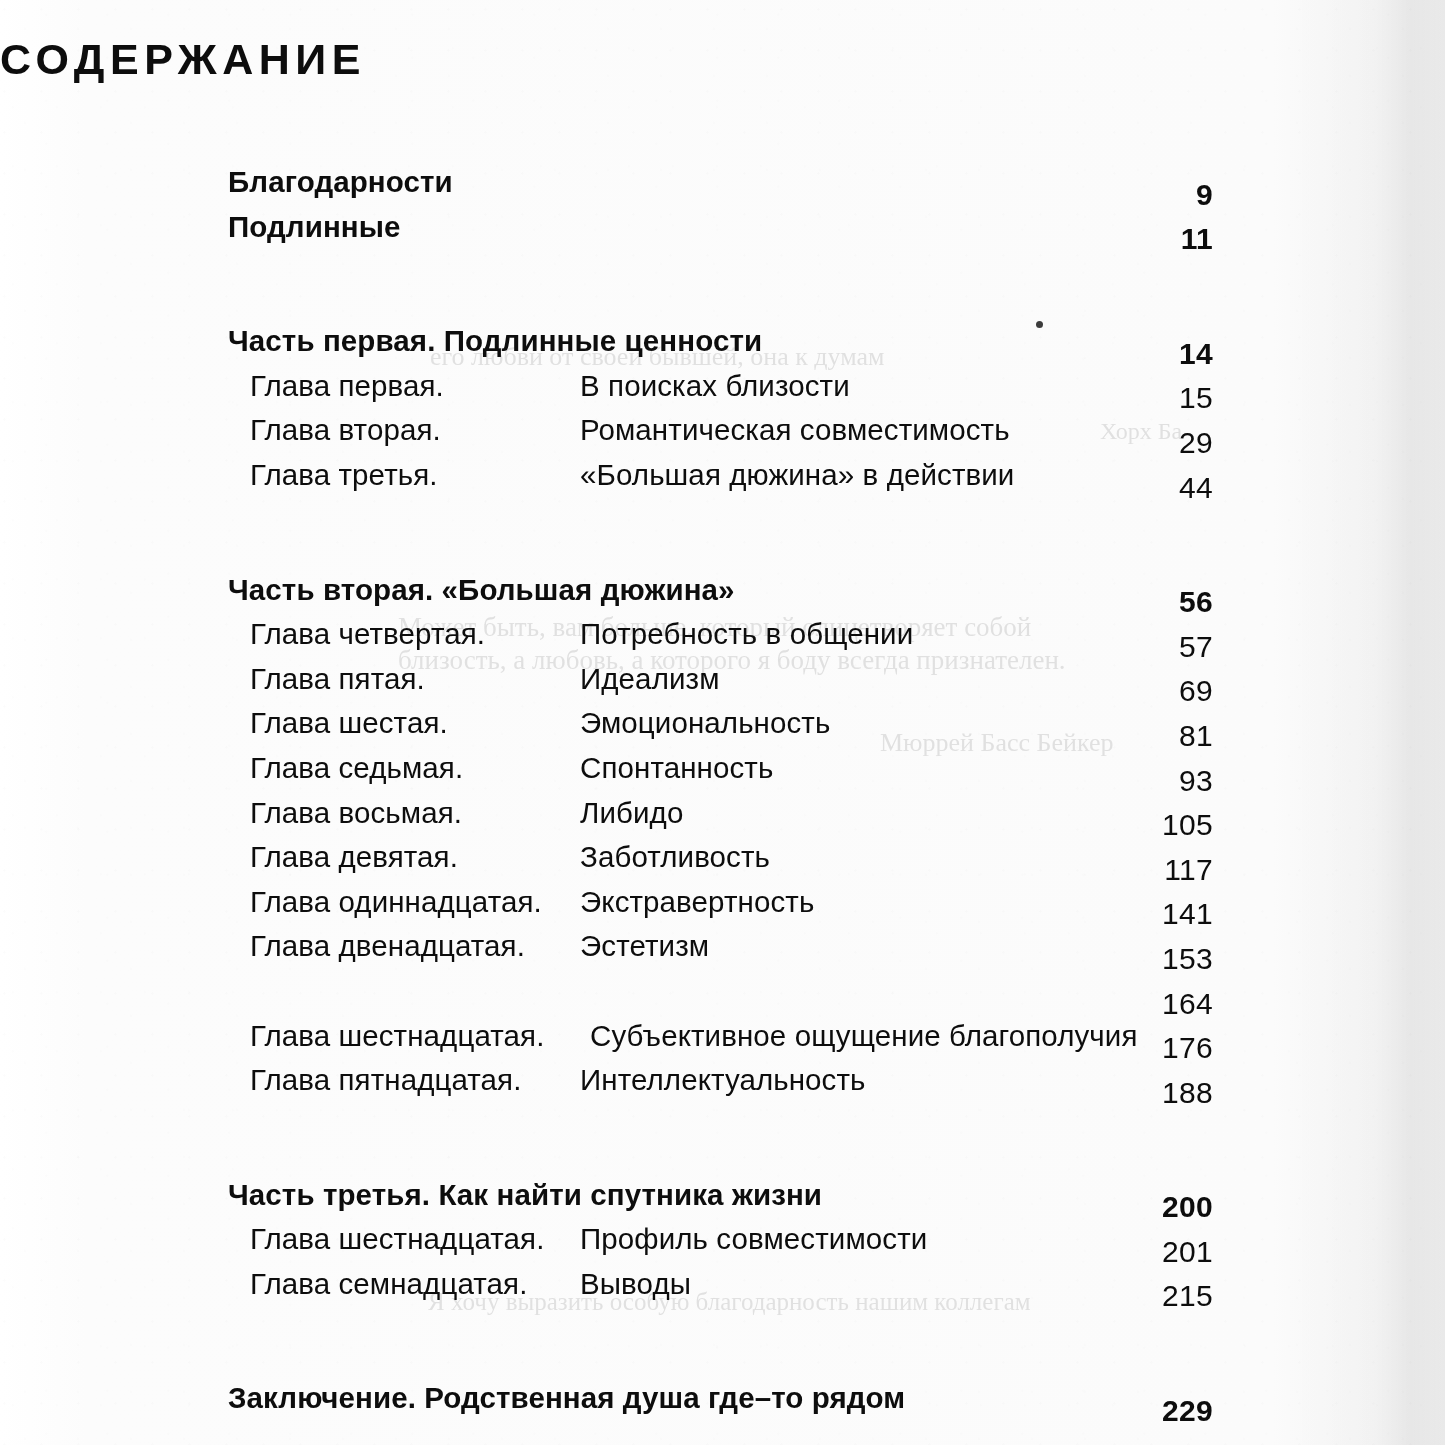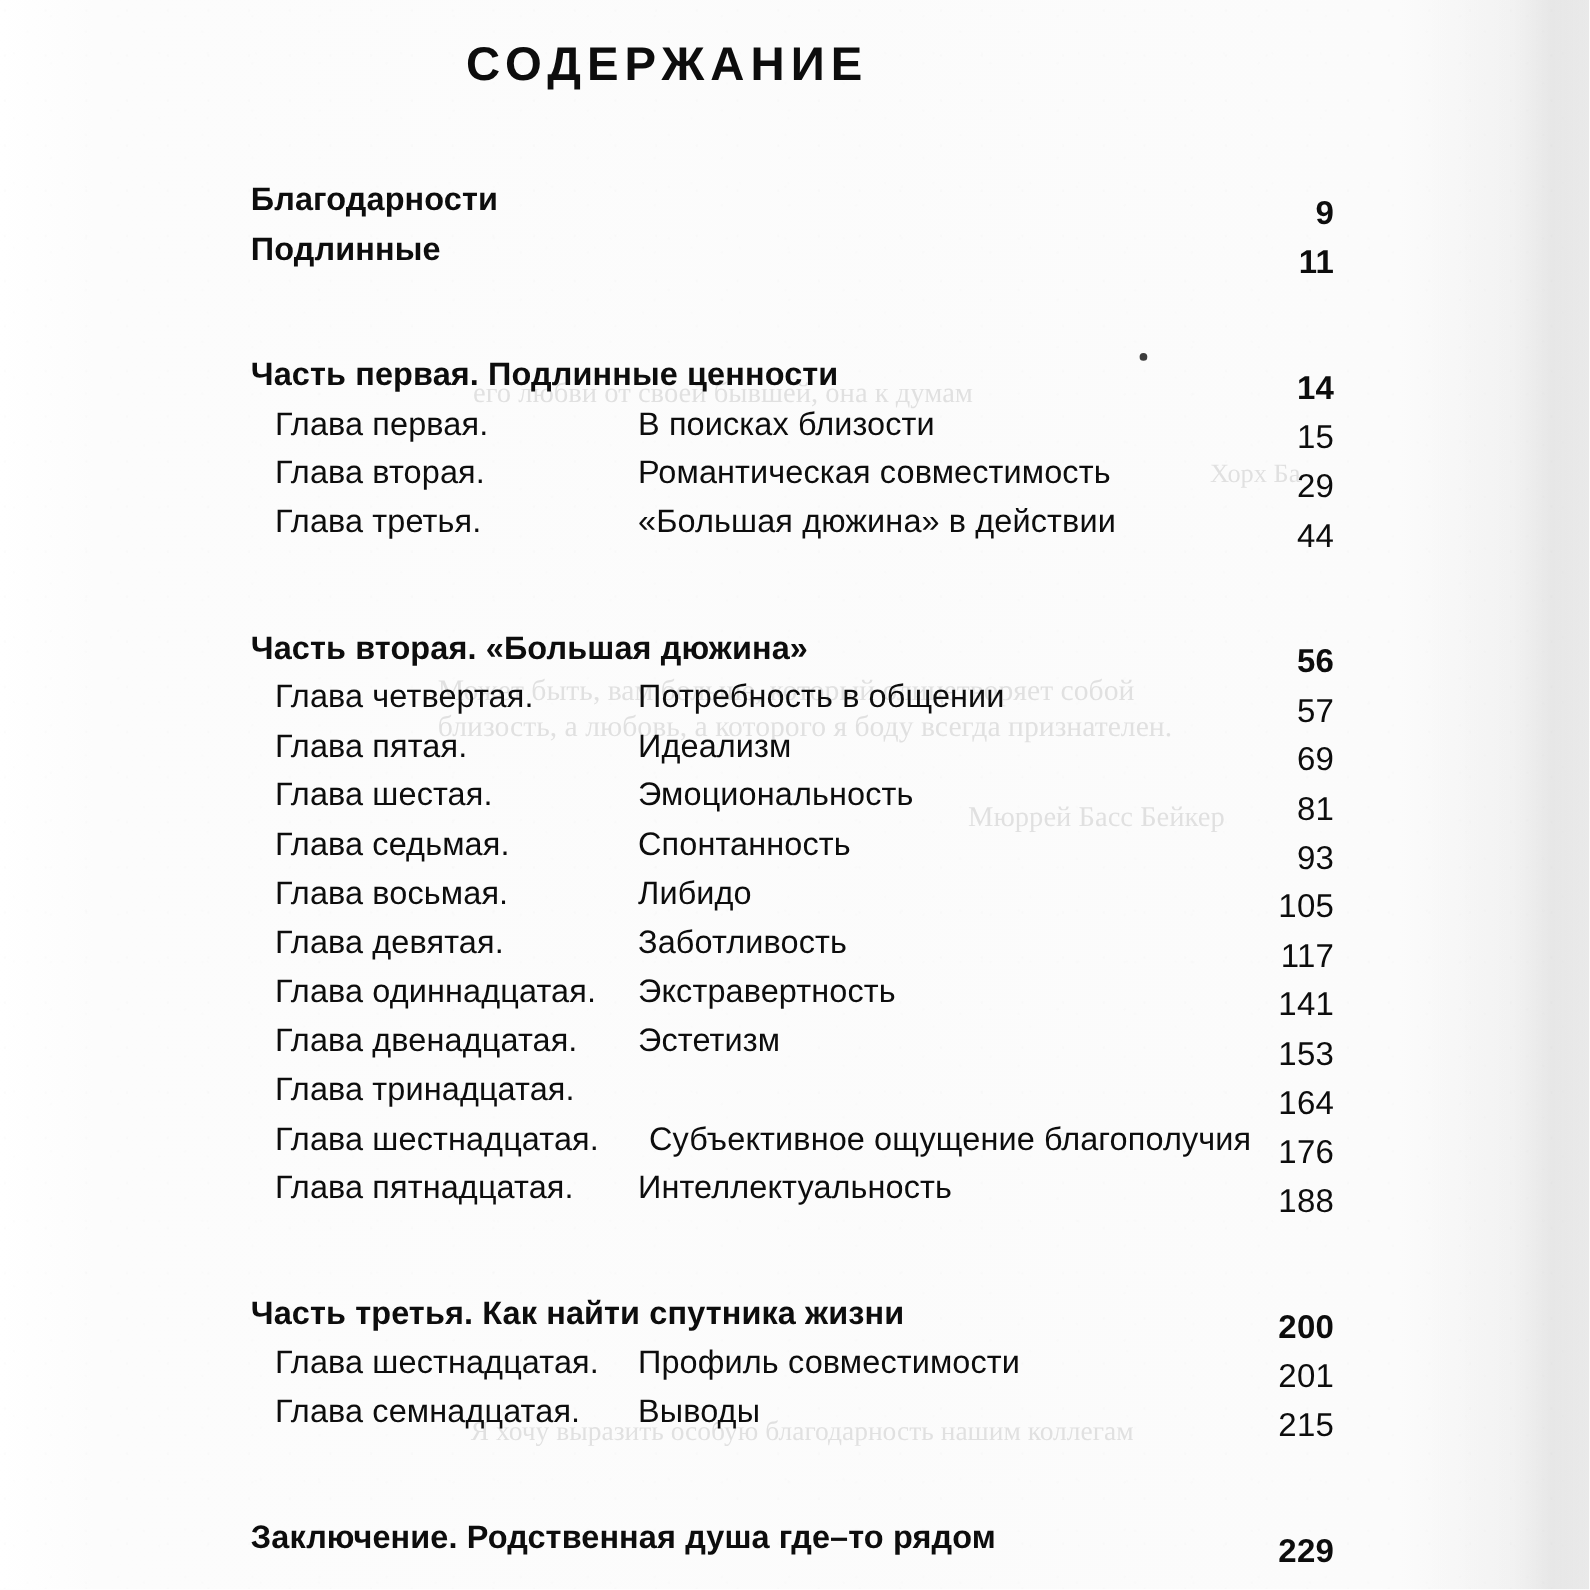--- a/index.html
+++ b/index.html
@@ -64,21 +64,21 @@
     pointer-events: none;
     user-select: none;
   }
 
   
   .toc-title {
     position: absolute;
     top: 38px;
     left: 0;
     width: 1213px;
-    text-align: center;
+    text-align: left;
     font-size: 43px;
     font-weight: bold;
     letter-spacing: 5.5px;
     line-height: 1;
   }
 
   
   .toc-body {
     position: absolute;
     top: 165px;
@@ -241,21 +241,20 @@
           <span class="label">Глава одиннадцатая.</span>
           <span class="title">Экстравертность</span>
           <span class="pg">141</span>
         </div>
         <div class="row level1">
           <span class="label">Глава двенадцатая.</span>
           <span class="title">Эстетизм</span>
           <span class="pg">153</span>
         </div>
         <div class="row level1">
-          <span class="label">Глава тринадцатая.</span>
           <span class="pg">164</span>
         </div>
         <div class="row level1 wide">
           <span class="label">Глава шестнадцатая.</span>
           <span class="title">Субъективное ощущение благополучия</span>
           <span class="pg">176</span>
         </div>
         <div class="row level1">
           <span class="label">Глава пятнадцатая.</span>
           <span class="title">Интеллектуальность</span>

